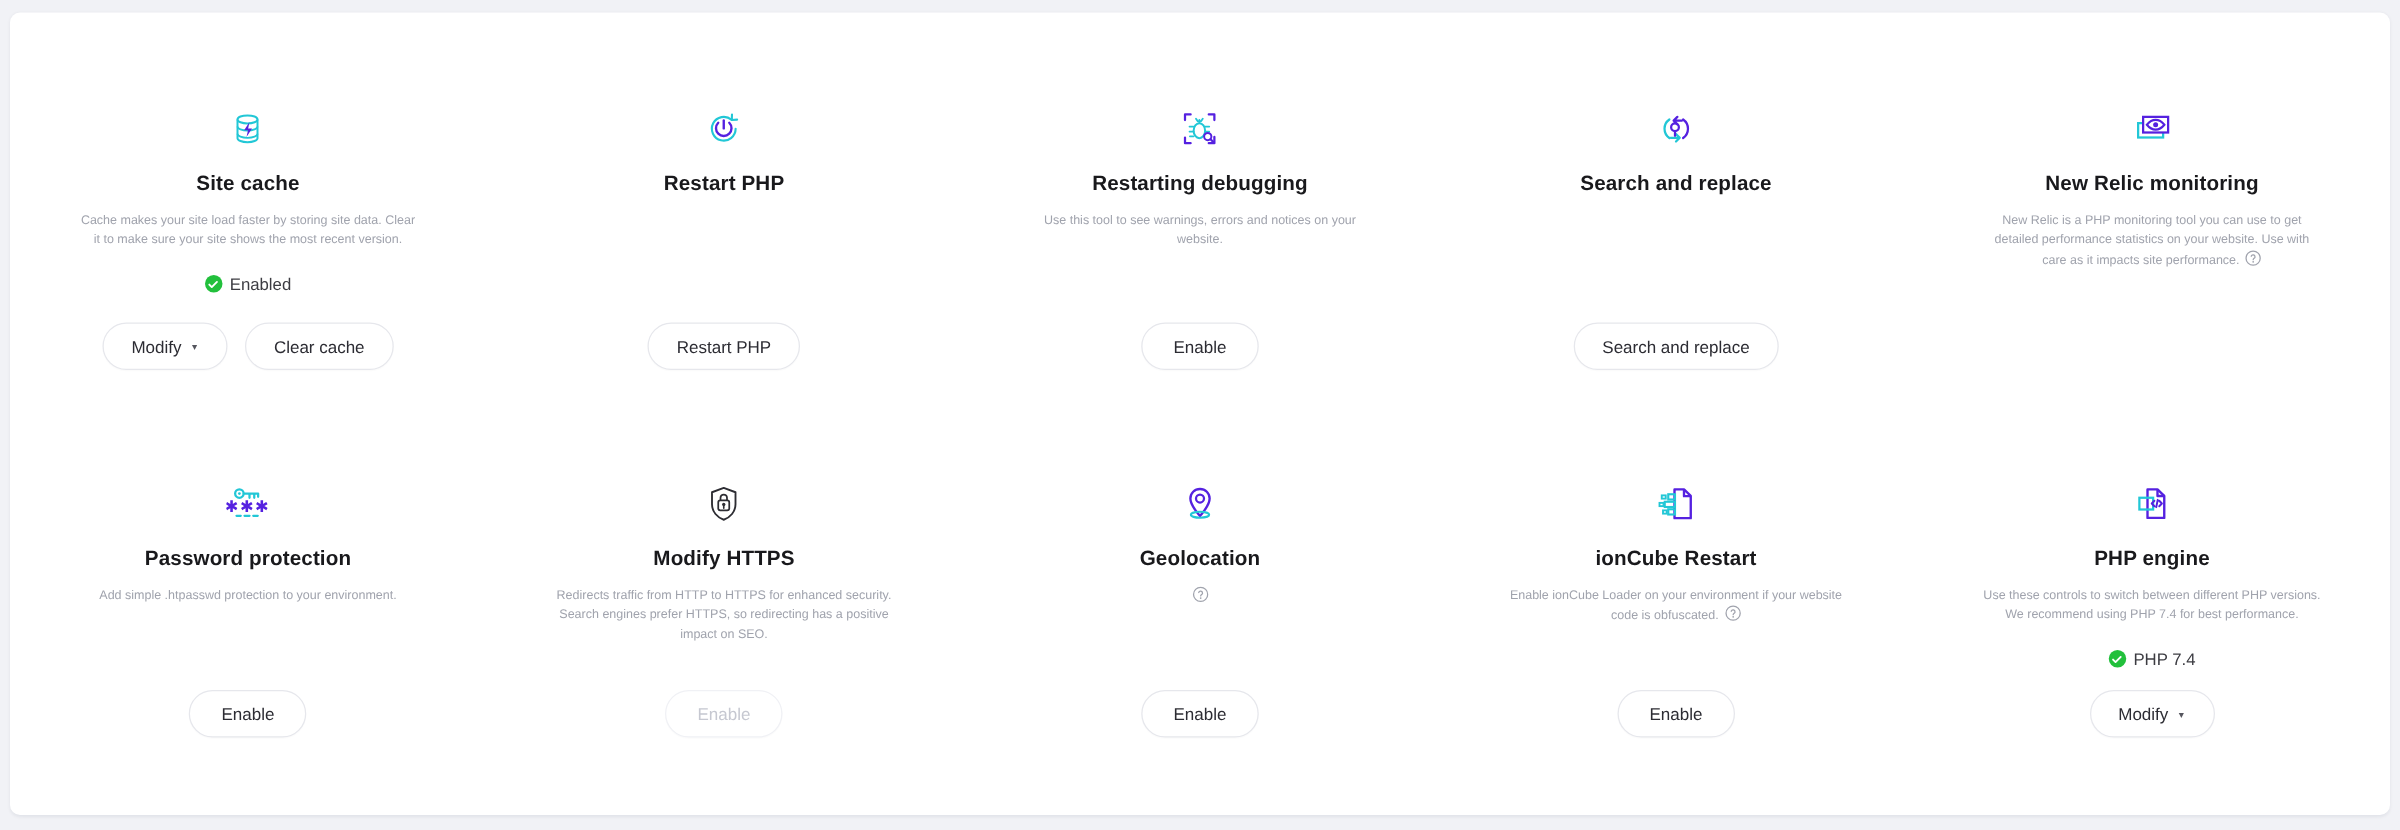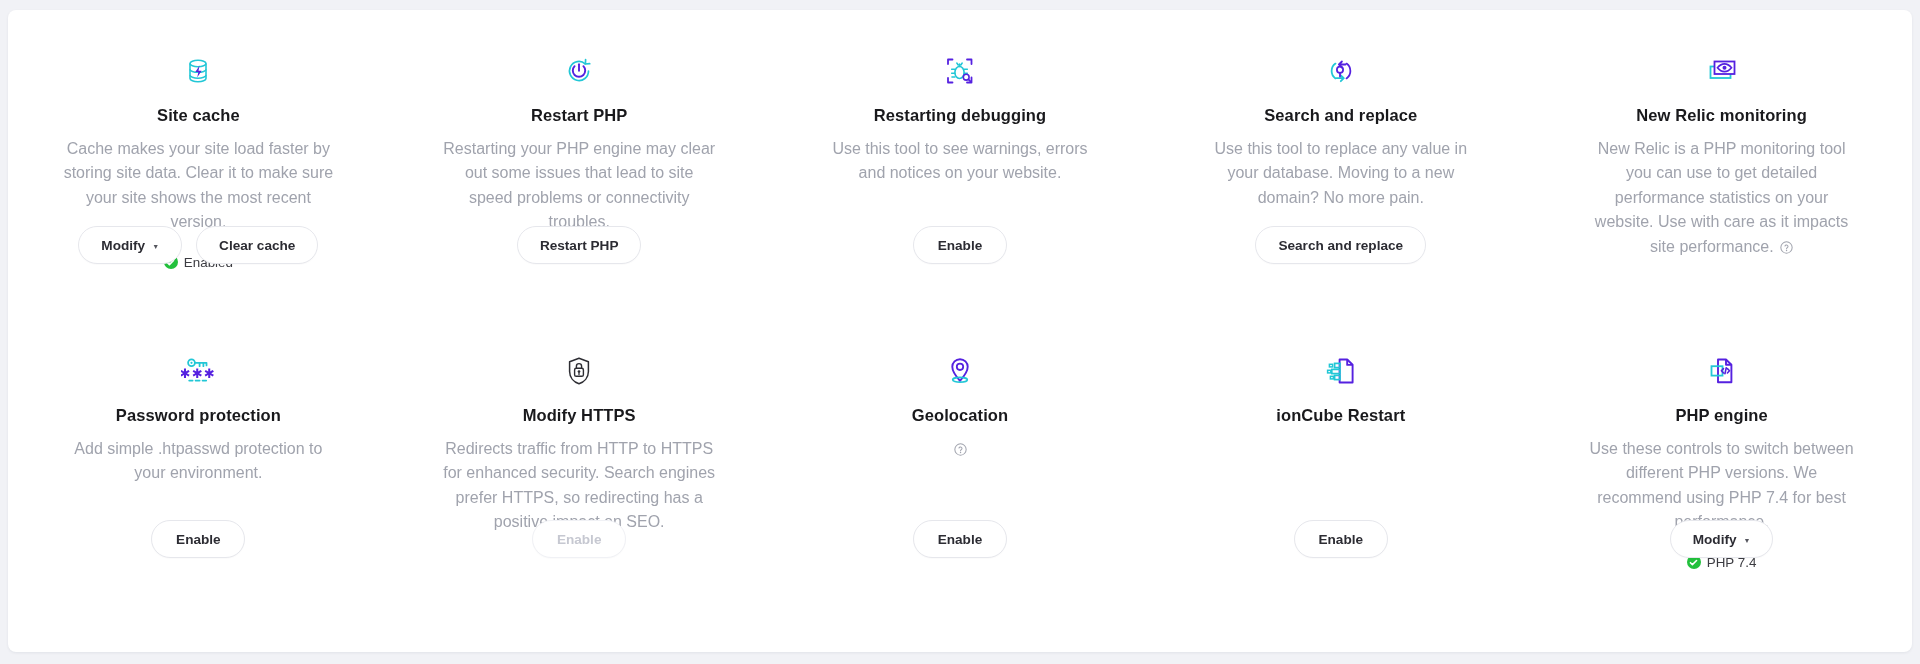--- a/index.html
+++ b/index.html
@@ -17,21 +17,21 @@
     background: #ffffff;
     border-radius: 8px;
     box-shadow: 0 1px 3px rgba(20,25,50,.07);
     overflow: hidden;
   }
   .tools-grid {
     display: grid;
     grid-template-columns: repeat(5, 1fr);
     width: 100%;
   }
-  .row-one .tool-card { padding: 44px 28px 0 28px; min-height: 300px; }
+  .row-one .tool-card { padding: 44px 28px 0 28px; min-height: 300px; margin-top: 32px; }
   .row-two .tool-card { padding: 44px 28px 0 28px; min-height: 292px; }
 
   .tool-card {
     display: flex;
     flex-direction: column;
     align-items: center;
     text-align: center;
     position: relative;
   }
   .tool-icon {
@@ -43,21 +43,21 @@
   }
   .tool-icon svg { display: block; }
   .tool-title {
     font-size: 16.5px;
     font-weight: bold;
     color: #19191c;
     letter-spacing: .1px;
     margin-bottom: 12px;
   }
   .tool-desc {
-    font-size: 16px;
+    font-size: 10px;
     line-height: 1.53;
     color: #a0a3ad;
     max-width: 272px;
   }
   .help-icon {
     display: inline-block;
     vertical-align: -2px;
     margin-left: 2px;
   }
   .tool-status {
@@ -92,21 +92,21 @@
 
   .btn {
     min-width: 94px;
     height: 38px;
     padding: 15px 22px;
     border: 1px solid #e6e7ec;
     border-radius: 19px;
     background: #fff;
     font-family: inherit;
     font-size: 13.6px;
-    font-weight: bold;
+    font-weight: normal;
     color: #2c2c33;
     cursor: pointer;
     display: inline-flex;
     align-items: center;
     justify-content: center;
     gap: 7px;
     white-space: nowrap;
     box-shadow: 0 1px 1px rgba(20,25,50,.02);
   }
   .btn.disabled {
@@ -154,21 +154,20 @@
       <div class="tool-card">
         <div class="tool-icon">
           <svg width="30" height="30" viewBox="0 0 30 30" fill="none">
       <path d="M24.5 15a9.5 9.5 0 1 1-3.3-7.2" stroke="#22c7d6" stroke-width="1.7" stroke-linecap="round"></path>
       <path d="M21.6 3.6l-.2 4.4 4.3-.3" stroke="#22c7d6" stroke-width="1.7" stroke-linecap="round" stroke-linejoin="round"></path>
       <path d="M15 8.3v6.4" stroke="#5521e0" stroke-width="1.9" stroke-linecap="round"></path>
       <path d="M10.6 10.2a6.2 6.2 0 1 0 8.8 0" stroke="#5521e0" stroke-width="1.9" stroke-linecap="round"></path>
     </svg>
         </div>
         <div class="tool-title">Restart PHP</div>
-        <div class="tool-desc"><span>Restarting your PHP engine may clear out some issues that lead to site speed problems or connectivity troubles.</span></div>
         <div class="tool-actions">
           <button class="btn">
             <span>Restart PHP</span>
           </button>
         </div>
       </div>
       <div class="tool-card">
         <div class="tool-icon">
           <svg width="32" height="32" viewBox="0 0 32 32" fill="none">
       <path d="M4 9V4.5h4.5M27.5 9V4.5H23M4 23v4.5h4.5M27.5 22.5v5H23" stroke="#5521e0" stroke-width="1.8" stroke-linecap="round" stroke-linejoin="round"></path>
@@ -192,21 +191,20 @@
           <svg width="32" height="28" viewBox="0 0 32 28" fill="none">
       <path d="M21.5 6.6a9 9 0 0 1 0 14.8" stroke="#5521e0" stroke-width="1.8" stroke-linecap="round"></path>
       <path d="M10.5 21.4a9 9 0 0 1 0-14.8" stroke="#22c7d6" stroke-width="1.8" stroke-linecap="round"></path>
       <path d="M20.5 7.5h-6.6M13.9 7.5l3-3M13.9 7.5l3 3" stroke="#5521e0" stroke-width="1.8" stroke-linecap="round" stroke-linejoin="round"></path>
       <path d="M11.5 21.2h7.3M18.8 21.2l-3-2.9M18.8 21.2l-3 3" stroke="#22c7d6" stroke-width="1.8" stroke-linecap="round" stroke-linejoin="round"></path>
       <circle cx="15" cy="12.8" r="3.1" stroke="#5521e0" stroke-width="1.8"></circle>
       <path d="M15 16v3.6" stroke="#5521e0" stroke-width="1.8" stroke-linecap="round"></path>
     </svg>
         </div>
         <div class="tool-title">Search and replace</div>
-        <div class="tool-desc"><span>Use this tool to replace any value in your database. Moving to a new domain? No more pain.</span></div>
         <div class="tool-actions">
           <button class="btn">
             <span>Search and replace</span>
           </button>
         </div>
       </div>
       <div class="tool-card">
         <div class="tool-icon">
           <svg width="32" height="26" viewBox="0 0 32 26" fill="none">
       <rect x="4.5" y="8.5" width="20" height="11.5" stroke="#22c7d6" stroke-width="1.8"></rect>
@@ -287,20 +285,25 @@
       <path d="M22.2 2.5v5.4h5.4" stroke="#5521e0" stroke-width="1.9" stroke-linejoin="round"></path>
       <rect x="9.6" y="6.4" width="5.4" height="4.2" stroke="#22c7d6" stroke-width="1.7"></rect>
       <rect x="4.4" y="7.3" width="3.2" height="2.6" stroke="#22c7d6" stroke-width="1.5"></rect>
       <rect x="6.8" y="12.4" width="8.2" height="4.2" stroke="#22c7d6" stroke-width="1.7"></rect>
       <rect x="2.6" y="13.3" width="3.2" height="2.6" stroke="#22c7d6" stroke-width="1.5"></rect>
       <rect x="9.6" y="18.4" width="5.4" height="4.2" stroke="#22c7d6" stroke-width="1.7"></rect>
       <rect x="5.4" y="19.3" width="3" height="2.6" stroke="#22c7d6" stroke-width="1.5"></rect>
     </svg>
         </div>
         <div class="tool-title">ionCube Restart</div>
+        <div class="tool-desc"><span>Enable ionCube Loader on your environment if your website code is obfuscated.</span> <span class="help-icon"><svg width="13" height="13" viewBox="0 0 14 14" fill="none">
+  <circle cx="7" cy="7" r="6.1" stroke="#a0a3ad" stroke-width="1.1"></circle>
+  <path d="M5.35 5.4a1.7 1.7 0 0 1 3.3.55c0 1.1-1.6 1.3-1.6 2.35" stroke="#a0a3ad" stroke-width="1.1" stroke-linecap="round"></path>
+  <circle cx="7.05" cy="10.2" r=".75" fill="#a0a3ad"></circle>
+</svg></span></div>
         <div class="tool-actions">
           <button class="btn">
             <span>Enable</span>
           </button>
         </div>
       </div>
       <div class="tool-card">
         <div class="tool-icon">
           <svg width="30" height="30" viewBox="0 0 30 30" fill="none">
       <path d="M11 3.5h8l5.4 5.2v17.6H11V3.5z" stroke="#5521e0" stroke-width="1.9" stroke-linejoin="round"></path>

